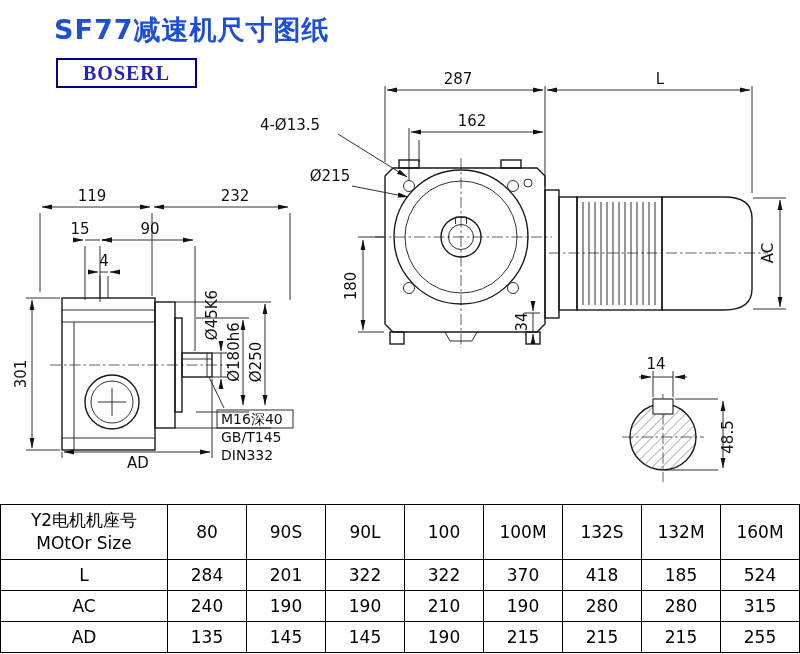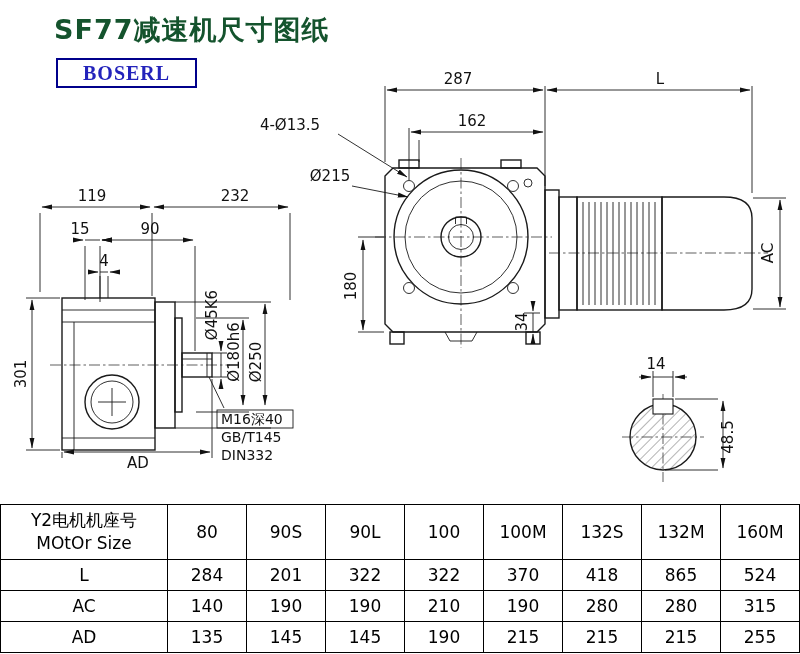--- a/index.html
+++ b/index.html
@@ -1,19 +1,19 @@
 <!DOCTYPE html>
 <html><head>
 <meta charset="utf-8">
 <style>
   html,body{margin:0;padding:0;background:#fff;}
   .page{position:relative;width:800px;height:654px;background:#fff;overflow:hidden;
         font-family:"DejaVu Sans",sans-serif;color:#000;}
   .title{position:absolute;left:54px;top:12px;margin:0;font:bold 27px "DejaVu Sans",sans-serif;
-         letter-spacing:1px;color:#14532d;}
+         letter-spacing:1px;color:#1d4ed8;}
   .logo{position:absolute;left:56px;top:58px;border:2px solid #00008b;padding:0 25px;
         font:bold 20px "Liberation Serif",serif;color:#2323bb;line-height:26px;letter-spacing:1px;}
   .drawing{position:absolute;left:0;top:0;}
   
   .ol{fill:none;stroke:#1a1a1a;stroke-width:1.4;}
   .tl{fill:none;stroke:#1a1a1a;stroke-width:0.9;}
   .cl{fill:none;stroke:#1a1a1a;stroke-width:0.7;stroke-dasharray:11 3 2.5 3;}
   .dims{stroke:#1a1a1a;stroke-width:0.9;fill:none;}
   .labels{stroke:none;fill:#111;}
   .labels text{font:15px "DejaVu Sans",sans-serif;text-anchor:middle;}
@@ -222,26 +222,26 @@
         <th>160M</th>
       </tr>
       <tr class="drow">
         <th>L</th>
         <td>284</td>
         <td>201</td>
         <td>322</td>
         <td>322</td>
         <td>370</td>
         <td>418</td>
-        <td>865</td>
+        <td>185</td>
         <td>524</td>
       </tr>
       <tr class="drow">
         <th>AC</th>
-        <td>140</td>
+        <td>240</td>
         <td>190</td>
         <td>190</td>
         <td>210</td>
         <td>190</td>
         <td>280</td>
         <td>280</td>
         <td>315</td>
       </tr>
       <tr class="drow">
         <th>AD</th>

